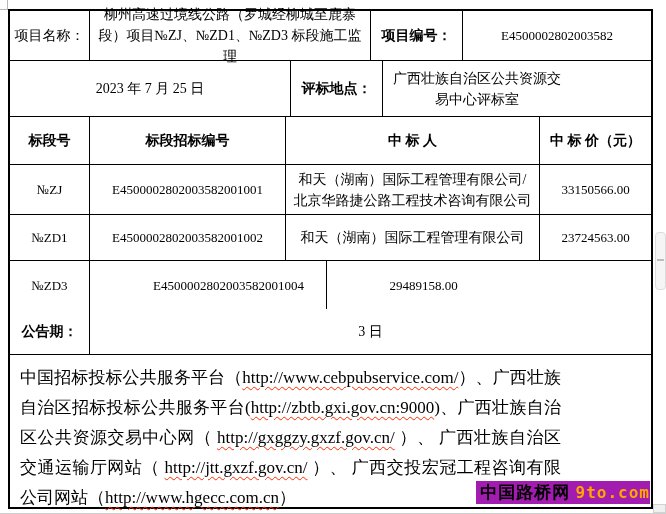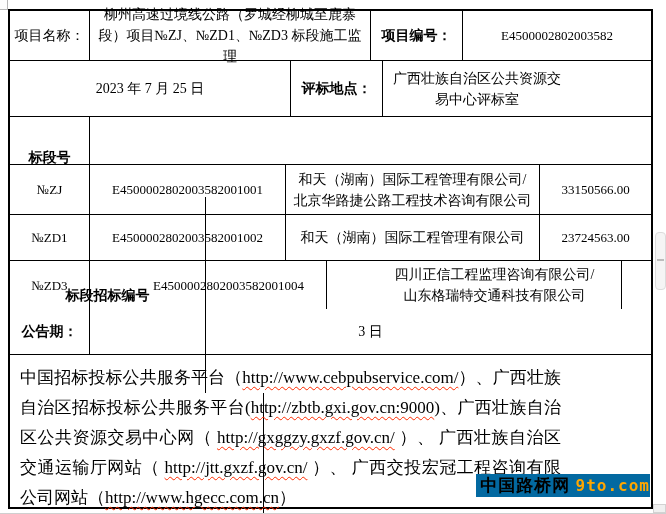--- a/index.html
+++ b/index.html
@@ -35,43 +35,43 @@
   .w-label { width:80px; flex:0 0 80px; }
   .w-top-content { width:281px; flex:0 0 281px; }
   .w-top-label2 { width:92px; flex:0 0 92px; }
   .w-top-val2 { width:188px; flex:0 0 188px; }
   .w-c1 { width:80px; flex:0 0 80px; }
   .w-c2 { width:196px; flex:0 0 196px; }
   .w-c3 { width:254px; flex:0 0 254px; }
   .w-c4 { width:111px; flex:0 0 111px; }
   .w-span { width:561px; flex:0 0 561px; }
   
-  .h-a { height:50px; } .h-b { height:56px; } .h-c { height:48px;flex-direction:column; }
+  .h-a { height:50px; } .h-b { height:56px; } .h-c { height:48px; }
   .h-d { height:50px; } .h-e { height:46px; } .h-f { height:48px;gap:41px; }
   .h-g { height:46px; } .h-h { height:152px; }
   .code-cell { font-size:13px; font-family:"Liberation Serif","DejaVu Serif",serif; }
   .media-cell {
     display:block;
     text-align:justify;
     padding:8px 10px 6px 10px;
     font-size:17px; line-height:30px;
     white-space:normal;
   }
   .url {
     text-decoration-line:underline;
     text-decoration-style:wavy;
     text-decoration-color:var(--wave-red,#ff2a00);
     text-decoration-thickness:1px;
     text-underline-offset:3px;
   }
   .watermark {
-    position:absolute; right:16px; bottom:16px;
+    position:absolute; right:16px; bottom:9px;
     font-size:17px; font-weight:bold;
     letter-spacing:1px;
-    background:#0369a1; padding-left:4px;
+    background:#a21caf; padding-left:4px;
   }
   .watermark .site-url { color:var(--wm-orange,#ffa600); font-family:"DejaVu Sans Mono",monospace; font-size:16px; }
   .scrollbar-thumb {
     position:absolute; right:0; top:232px;
     width:11px; height:58px;
     background:#f5f5f5;
     border:1px solid #dcdcdc;
     border-radius:4px;
   }
   .scrollbar-thumb::after {
@@ -129,22 +129,20 @@
         </div>
         <div class="row h-e">
           <div class="cell w-c1 code-cell">№ZD1</div>
           <div class="cell w-c2 code-cell">E4500002802003582001002</div>
           <div class="cell w-c3">和天（湖南）国际工程管理有限公司</div>
           <div class="cell w-c4 code-cell">23724563.00</div>
         </div>
         <div class="row h-f">
           <div class="cell w-c1 code-cell">№ZD3</div>
           <div class="cell w-c2 code-cell">E4500002802003582001004</div>
-          <div class="cell w-c3">四川正信工程监理咨询有限公司/
-山东格瑞特交通科技有限公司</div>
           <div class="cell w-c4 code-cell">29489158.00</div>
         </div>
       </div>
 
     <div class="row h-g">
       <div class="cell w-label lbl">公告期：</div>
       <div class="cell w-span">3 日</div>
     </div>
 
     <div class="row h-h">

